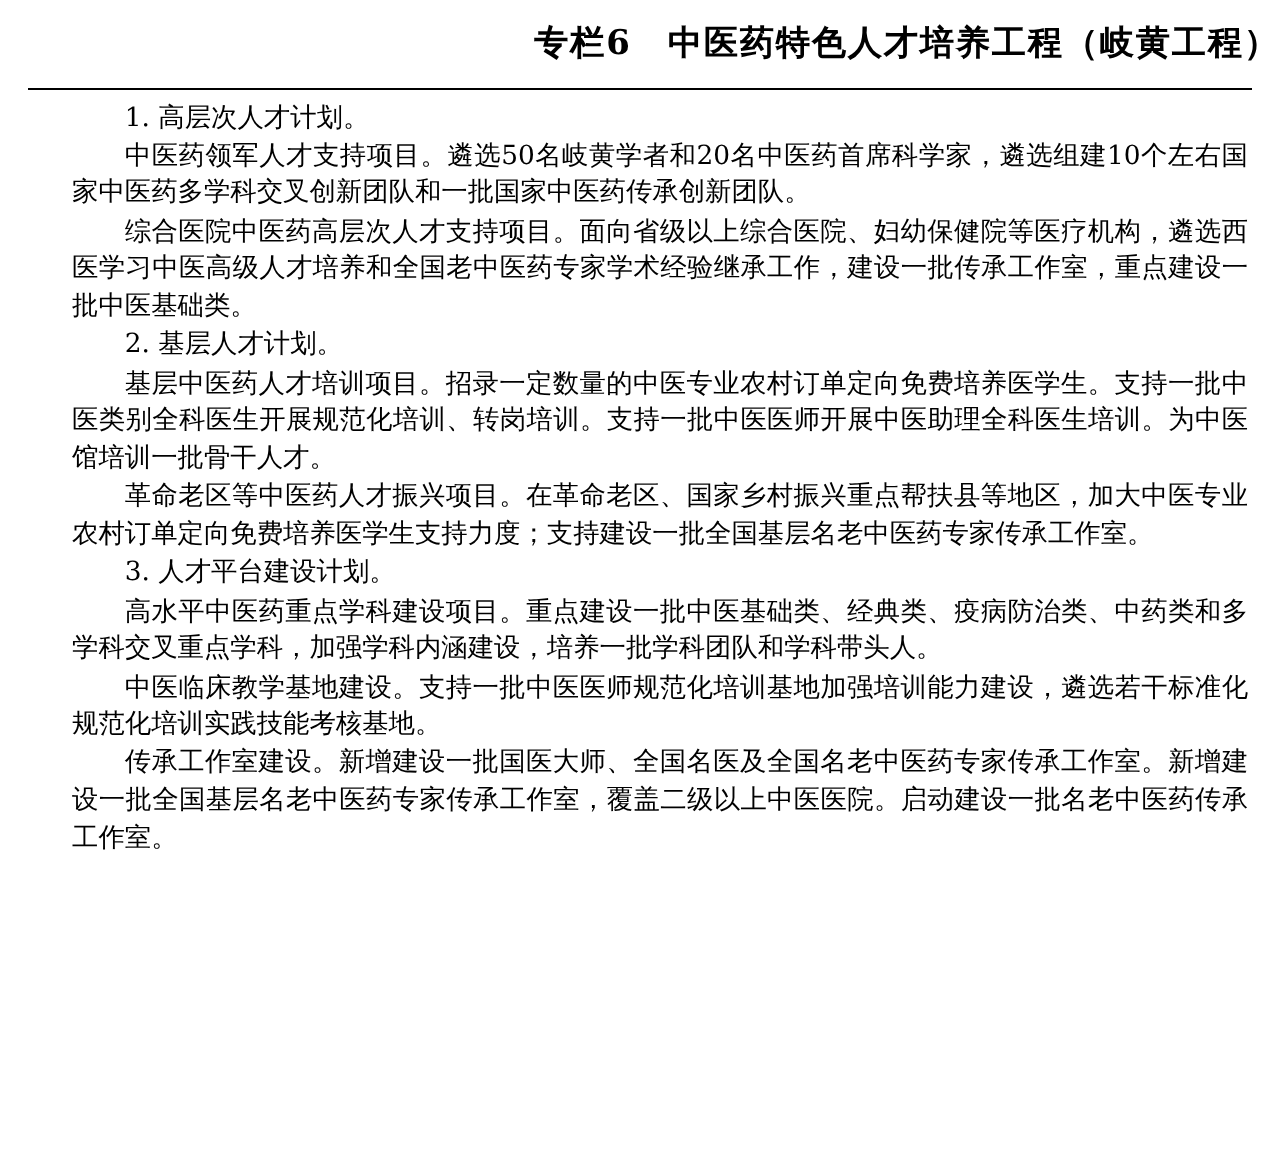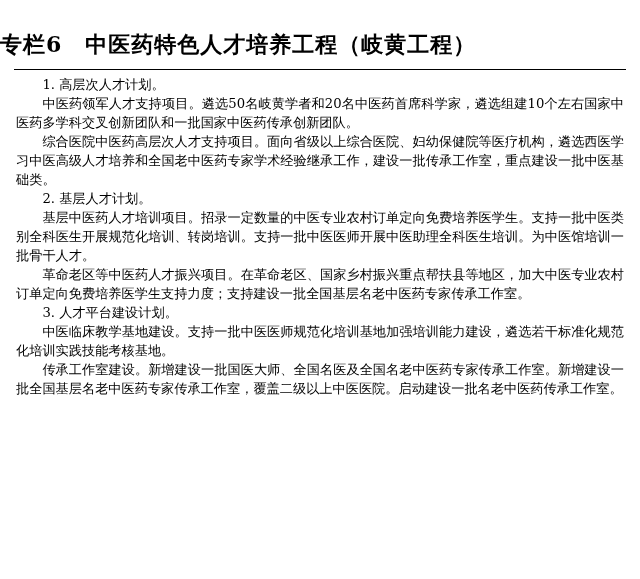--- a/index.html
+++ b/index.html
@@ -15,36 +15,37 @@
     overflow: hidden;
   }
   .page {
     width: 640px;
     height: 579px;
     box-sizing: border-box;
     padding: 0;
     position: relative;
   }
   .title {
-    text-align: left;
-    font-size: 22px;
+    text-align: right;
+    font-size: 17px;
     font-weight: bold;
     letter-spacing: 1px;
-    padding: 28px 0 6px 0;
+    padding: 10px 0 6px 0;
     line-height: 1.5;
   }
   .rule {
     border: none;
     border-top: 1px solid #000000;
     margin: 2px 14px 6px 14px;
     height: 0;
   }
   .body {
     padding: 0 16px 0 16px;
     box-sizing: border-box;
+    margin-left: 20px;
   }
   p {
     margin: 0 0 0.5px 0;
     font-size: 13.2px;
     line-height: 1.42;
     text-align: justify;
     text-justify: inter-ideograph;
     letter-spacing: 0px;
   }
   p.indent {
@@ -61,16 +62,17 @@
   <div class="title">专栏6　中医药特色人才培养工程（岐黄工程）</div>
   <hr class="rule">
   <div class="body">
     <p class="indent">1. 高层次人才计划。</p>
     <p class="indent">中医药领军人才支持项目。遴选50名岐黄学者和20名中医药首席科学家，遴选组建10个左右国家中医药多学科交叉创新团队和一批国家中医药传承创新团队。</p>
     <p class="indent">综合医院中医药高层次人才支持项目。面向省级以上综合医院、妇幼保健院等医疗机构，遴选西医学习中医高级人才培养和全国老中医药专家学术经验继承工作，建设一批传承工作室，重点建设一批中医基础类。</p>
     <p class="indent section-head">2. 基层人才计划。</p>
     <p class="indent">基层中医药人才培训项目。招录一定数量的中医专业农村订单定向免费培养医学生。支持一批中医类别全科医生开展规范化培训、转岗培训。支持一批中医医师开展中医助理全科医生培训。为中医馆培训一批骨干人才。</p>
     <p class="indent">革命老区等中医药人才振兴项目。在革命老区、国家乡村振兴重点帮扶县等地区，加大中医专业农村订单定向免费培养医学生支持力度；支持建设一批全国基层名老中医药专家传承工作室。</p>
     <p class="indent section-head">3. 人才平台建设计划。</p>
+    <p class="indent">高水平中医药重点学科建设项目。重点建设一批中医基础类、经典类、疫病防治类、中药类和多学科交叉重点学科，加强学科内涵建设，培养一批学科团队和学科带头人。</p>
     <p class="indent">中医临床教学基地建设。支持一批中医医师规范化培训基地加强培训能力建设，遴选若干标准化规范化培训实践技能考核基地。</p>
     <p class="indent">传承工作室建设。新增建设一批国医大师、全国名医及全国名老中医药专家传承工作室。新增建设一批全国基层名老中医药专家传承工作室，覆盖二级以上中医医院。启动建设一批名老中医药传承工作室。</p>
   </div>
 </div>
 
 </body></html>

